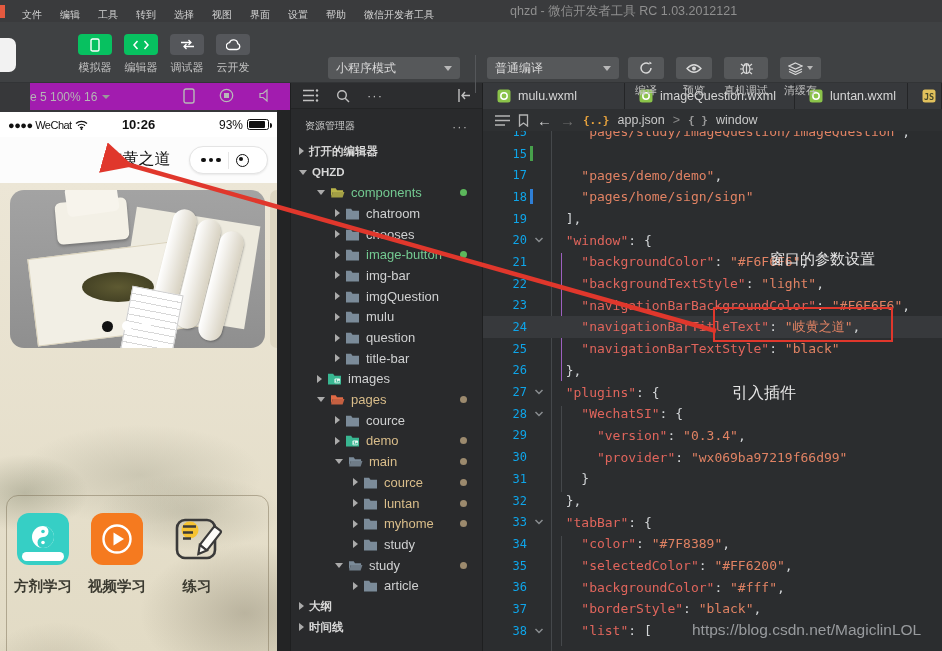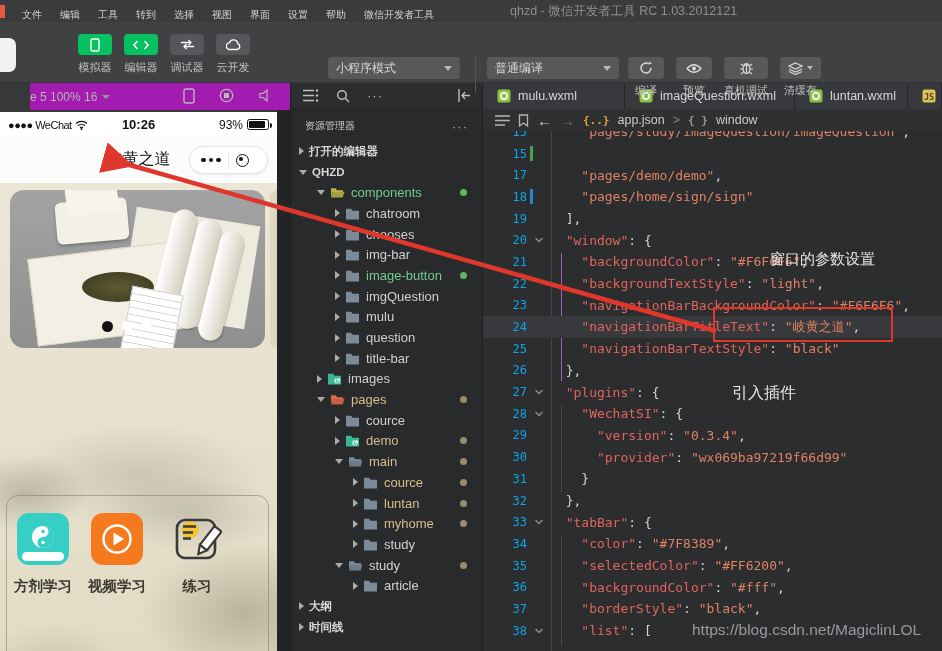--- a/index.html
+++ b/index.html
@@ -441,31 +441,31 @@
         </span>
       <span class="">chooses</span>
       </div>
       <div class="trow" style="padding-left:44px;">
       <span class="arr col"></span>
         <span class="ficon">
           <svg width="15" height="13" viewBox="0 0 16 14">
             <path d="M1 2 h5.5 l1.5 2 H15 v9.5 H1 z" fill="#7b8b99"></path>
           </svg>
         </span>
-      <span class="">img-bar</span>
-      </div>
-      <div class="trow" style="padding-left:44px;">
-      <span class="arr col"></span>
-        <span class="ficon">
-          <svg width="15" height="13" viewBox="0 0 16 14">
-            <path d="M1 2 h5.5 l1.5 2 H15 v9.5 H1 z" fill="#7b8b99"></path>
-          </svg>
-        </span>
       <span class="t-green">image-button</span>
         <span class="tdot green"></span>
+      </div>
+      <div class="trow" style="padding-left:44px;">
+      <span class="arr col"></span>
+        <span class="ficon">
+          <svg width="15" height="13" viewBox="0 0 16 14">
+            <path d="M1 2 h5.5 l1.5 2 H15 v9.5 H1 z" fill="#7b8b99"></path>
+          </svg>
+        </span>
+      <span class="">img-bar</span>
       </div>
       <div class="trow" style="padding-left:44px;">
       <span class="arr col"></span>
         <span class="ficon">
           <svg width="15" height="13" viewBox="0 0 16 14">
             <path d="M1 2 h5.5 l1.5 2 H15 v9.5 H1 z" fill="#7b8b99"></path>
           </svg>
         </span>
       <span class="">imgQuestion</span>
       </div>

